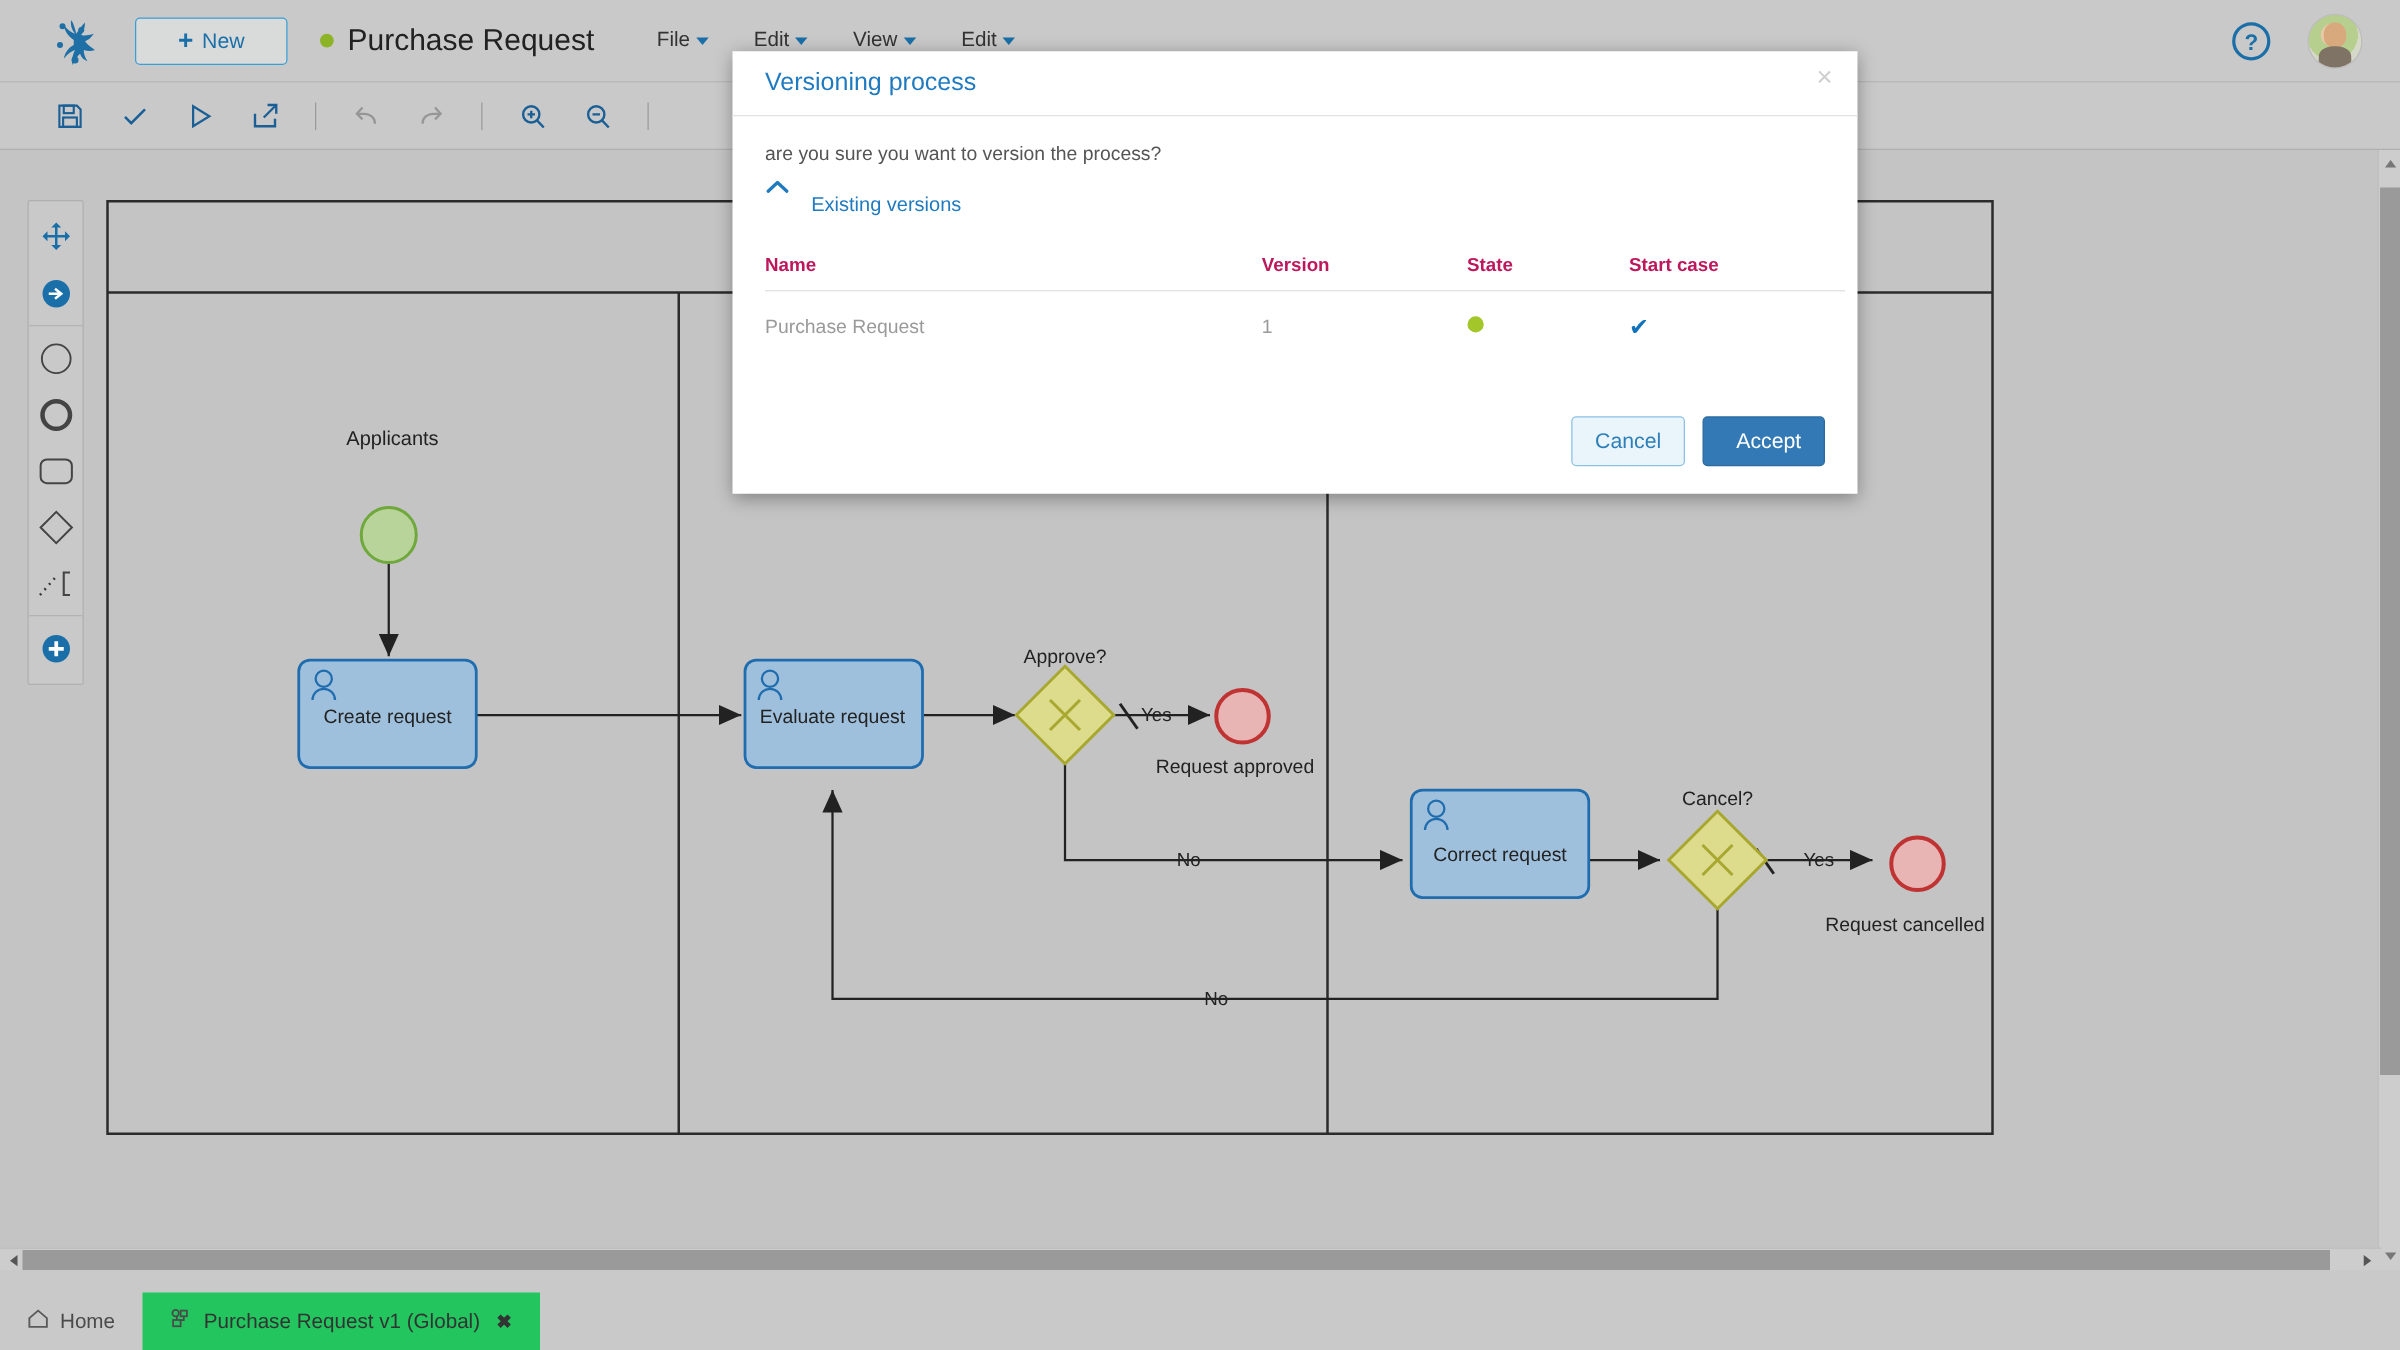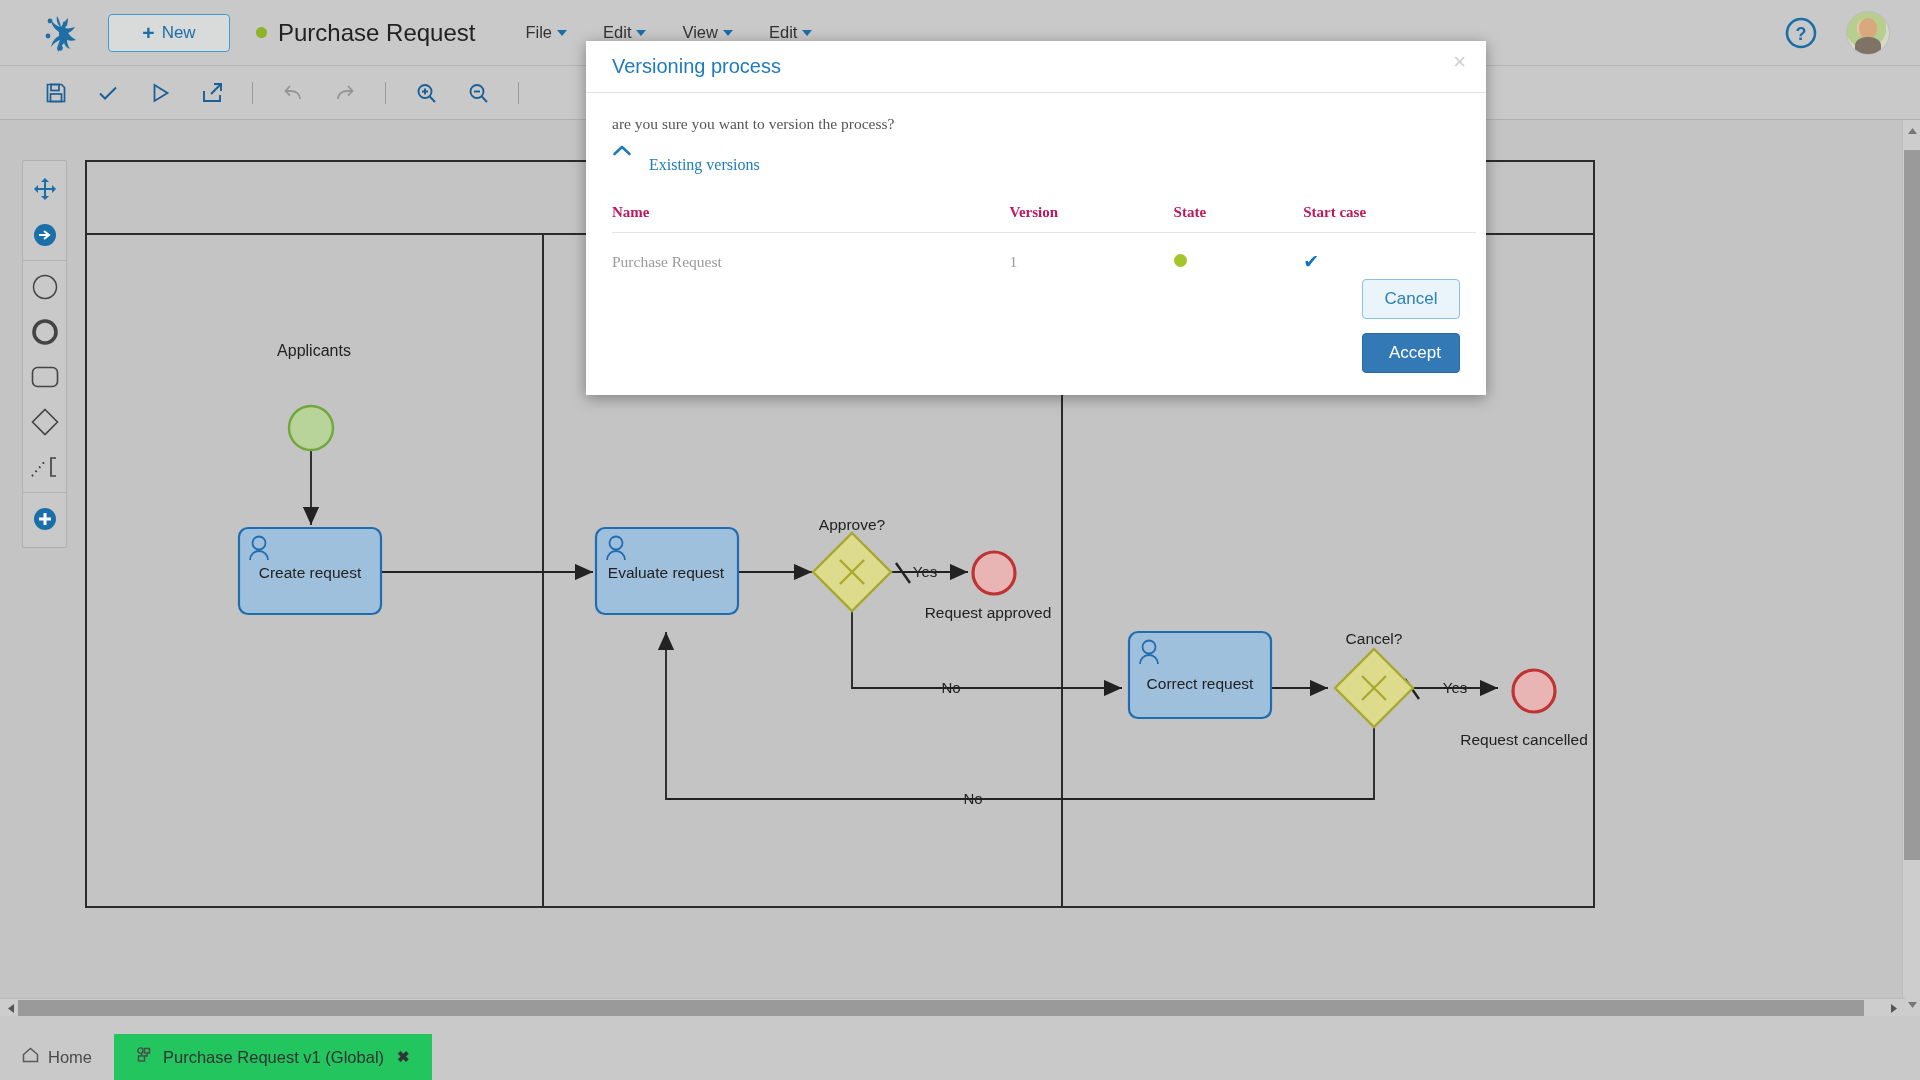--- a/index.html
+++ b/index.html
@@ -86,32 +86,32 @@
   .tab-close{ font-size:15px; color:#333; font-weight:bold; margin-left:4px; cursor:pointer;}
 
   
   .modal{
     position:absolute; left:586px; top:41px; width:900px; height:354px;
     background:#fff; box-shadow:0 3px 14px rgba(0,0,0,.35); z-index:40;
   }
   .modal-head{ position:relative; height:52px; border-bottom:1px solid #e2e2e2; }
   .modal-title{ position:absolute; left:26px; top:14px; font-size:20px; color:#1f7ac0;}
   .modal-close{ position:absolute; right:20px; top:10px; font-size:22px; color:#cfcfcf; cursor:pointer; line-height:1;}
-  .modal-body{ padding:22px 10px 0 26px;font-family:Liberation Serif, serif; }
+  .modal-body{ padding:22px 10px 0 26px; }
   .modal-q{ font-size:15.5px; color:#555; }
   .acc{ margin-top:8px; display:flex; align-items:flex-start; cursor:pointer;}
   .acc-chev{ width:26px; padding-top:2px; }
   .acc-label{ font-size:16px; color:#1f7ac0; margin-left:11px; margin-top:15px;}
   table.versions{ width:100%; border-collapse:collapse; margin-top:30px; }
   table.versions th{ text-align:left; font-size:15px; color:#be185d; font-weight:bold; padding:0 0 11px 0;}
   table.versions thead tr{ border-bottom:1px solid #e4e4e4; }
   table.versions td{ font-size:15.5px; color:#9a9a9a; padding:17px 0 0 0;}
   .dot-state{ width:13px;height:13px;border-radius:50%;background:#a3c62b; display:inline-block;}
   .check-blue{ color:#1273bd; font-size:19px; }
-  .modal-foot{ position:absolute; right:26px; bottom:22px; display:flex; gap:14px;flex-direction:column; }
+  .modal-foot{ position:absolute; right:26px; bottom:22px; display:flex; gap:14px; }
   .btn{ height:40px; min-width:90px; border-radius:4px; font-size:17px; cursor:pointer; display:flex;align-items:center;justify-content:center; padding:0 18px;}
   .btn-cancel{ background:#eaf4fb; border:1px solid #8cc0e3; color:#2c7fb8; }
   .btn-accept{ background:#3279b5; border:1px solid #2b6a9e; color:#fff;padding-left:26px; }
 </style>
 </head>
 <body>
 
 <div id="app">
 
   <div class="topbar">

